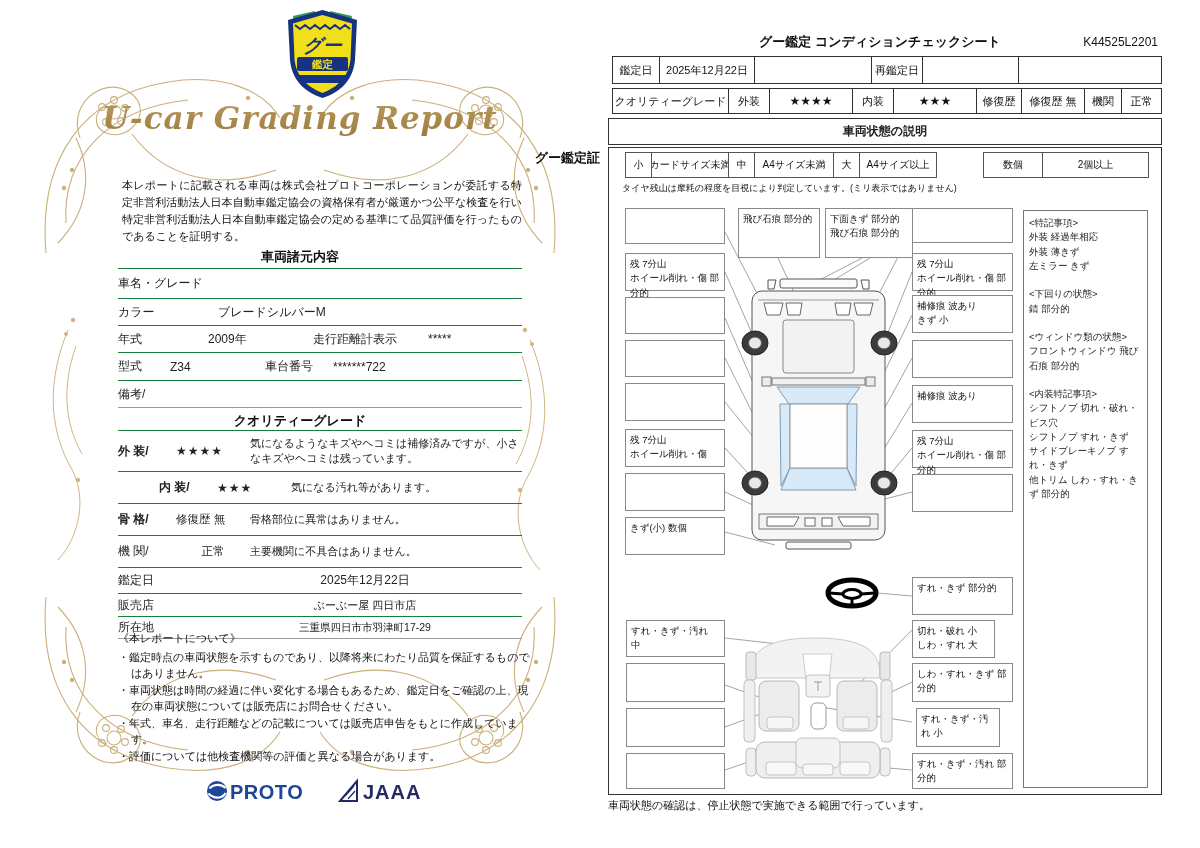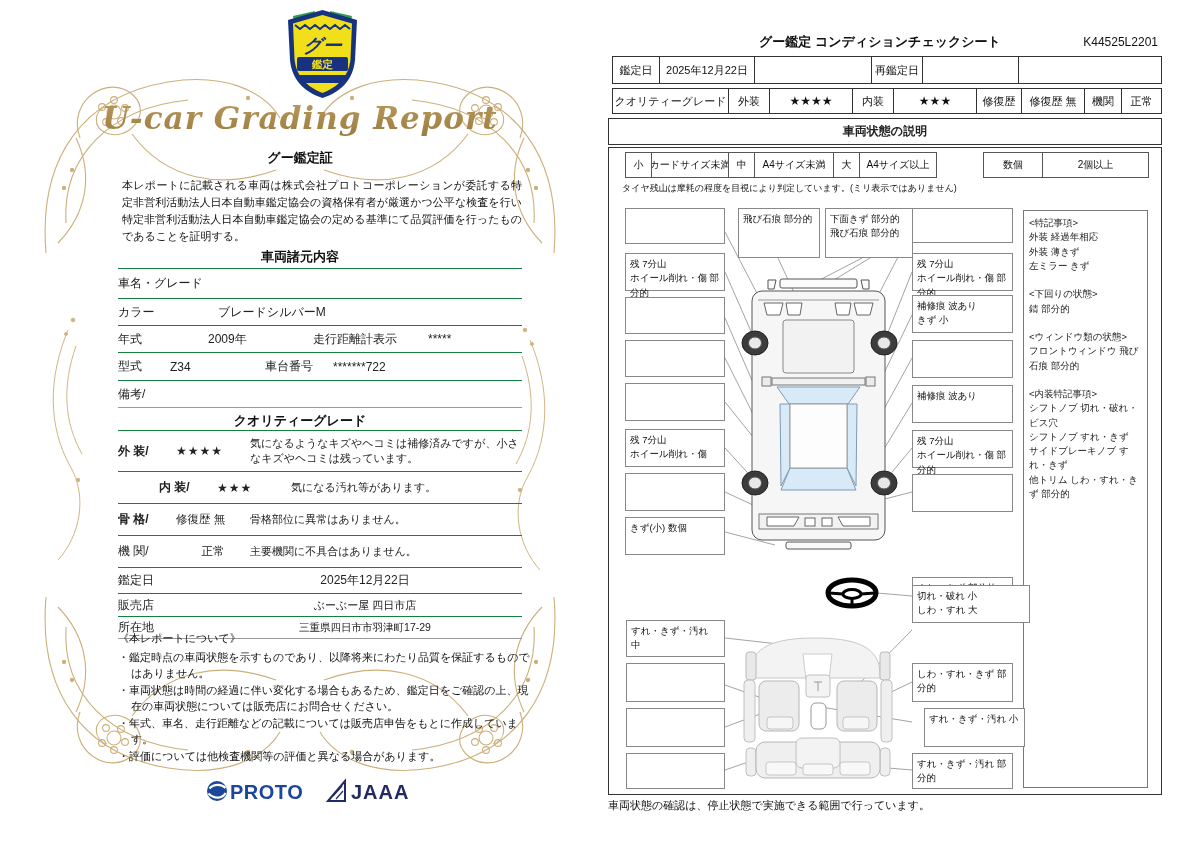--- a/index.html
+++ b/index.html
@@ -5,33 +5,33 @@
   html,body{margin:0;padding:0;background:#fff;}
   body{width:1200px;height:848px;position:relative;overflow:hidden;
        font-family:"Liberation Sans","DejaVu Sans",sans-serif;color:#222;}
   .abs{position:absolute;}
   
   #left-page{left:0;top:0;width:600px;height:848px;}
   .lp-title{left:0;top:100px;width:600px;text-align:center;
     font-family:"DejaVu Serif","Liberation Serif",serif;font-style:italic;font-weight:bold;
     font-size:31px;letter-spacing:1px;color:#a8854c;
     background:linear-gradient(180deg,#b99a5c,#9c7c40);-webkit-background-clip:text;background-clip:text;-webkit-text-fill-color:transparent;}
-  .lp-sub{left:0;top:149px;width:600px;text-align:center;font-size:13px;font-weight:bold;color:#111;}
+  .lp-sub{left:0;top:149px;width:600px;text-align:right;font-size:13px;font-weight:bold;color:#111;}
   .lp-intro{left:122px;top:177px;width:400px;font-size:11px;line-height:1.55;text-align:justify;color:#111;}
   .lp-sec-title{left:0;top:0;width:600px;text-align:center;font-size:13px;font-weight:bold;color:#111;}
   .lp-table{left:118px;width:404px;border-bottom:1px solid #9a9a9a;}
   .lp-row{display:flex;align-items:center;border-top:1px solid #15803d;font-size:12px;}
   .lp-row .lbl{flex:none;font-weight:500;}
   .lp-row .val{flex:1;}
   .stars{letter-spacing:1px;}
   .lp-meta-val{flex:1;text-align:center;}
   .about{left:118px;top:630px;width:414px;font-size:11px;line-height:1.5;color:#111;}
   .about-title{margin-bottom:2px;}
   .about-item{padding-left:13px;text-indent:-13px;}
-  .logo-row{display:flex;align-items:center;gap:12px;}
+  .logo-row{display:flex;align-items:center;gap:24px;}
   
   #right-page{left:600px;top:0;width:600px;height:848px;}
   .rp-title{left:0;top:33px;width:560px;text-align:center;font-size:13px;font-weight:bold;color:#111;}
   .rp-code{top:35px;right:42px;font-size:12px;color:#111;}
   .tbl{display:flex;border:1.2px solid #333;background:#fff;font-size:11px;color:#111;}
   .tbl .cell{display:flex;align-items:center;justify-content:center;border-right:1px solid #333;overflow:hidden;white-space:nowrap;}
   .tbl .cell:last-child{border-right:none;}
   .box{border:1px solid #888;background:#fff;z-index:2;font-size:9.5px;line-height:1.5;
        padding:3px 4px;white-space:pre-line;color:#111;box-sizing:border-box;}
   .sec-hdr{left:8px;top:118px;width:552px;height:25px;border:1.2px solid #333;display:flex;
@@ -389,20 +389,20 @@
 シフトノブ すれ・きず
 サイドブレーキノブ すれ・きず
 他トリム しわ・すれ・きず 部分的</div>
 
   <div class="abs box" style="left:26px;top:620px;width:99px;height:37px;">すれ・きず・汚れ 中</div>
   <div class="abs box" style="left:26px;top:663px;width:99px;height:39px;"></div>
   <div class="abs box" style="left:26px;top:708px;width:99px;height:39px;"></div>
   <div class="abs box" style="left:26px;top:753px;width:99px;height:36px;"></div>
 
   <div class="abs box" style="left:312px;top:577px;width:101px;height:38px;">すれ・きず 部分的</div>
-  <div class="abs box" style="left:312px;top:585px;width:118px;height:38px;">切れ・破れ 小
+  <div class="abs box" style="left:312px;top:620px;width:83px;height:38px;">切れ・破れ 小
 しわ・すれ 大</div>
   <div class="abs box" style="left:312px;top:663px;width:101px;height:39px;">しわ・すれ・きず 部分的</div>
-  <div class="abs box" style="left:324px;top:708px;width:101px;height:39px;">すれ・きず・汚れ 小</div>
+  <div class="abs box" style="left:316px;top:708px;width:84px;height:39px;">すれ・きず・汚れ 小</div>
   <div class="abs box" style="left:312px;top:753px;width:101px;height:36px;">すれ・きず・汚れ 部分的</div>
 
   <div class="abs rp-footer">車両状態の確認は、停止状態で実施できる範囲で行っています。</div>
 </div>
 
 </body></html>

